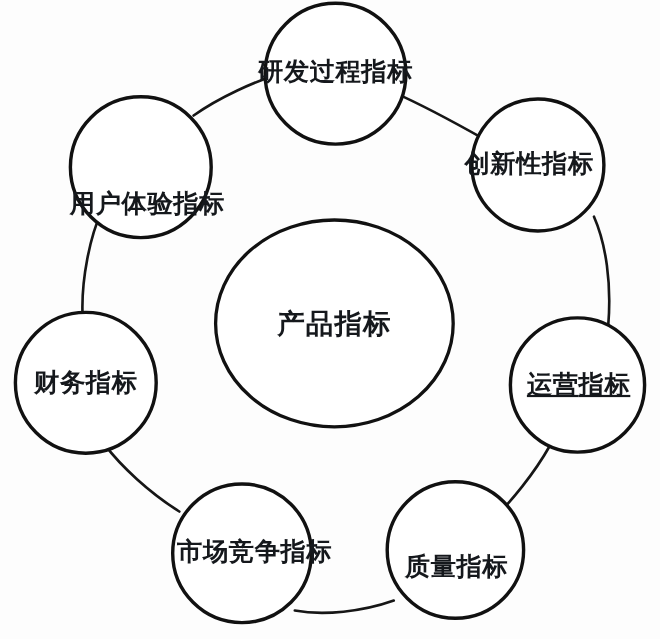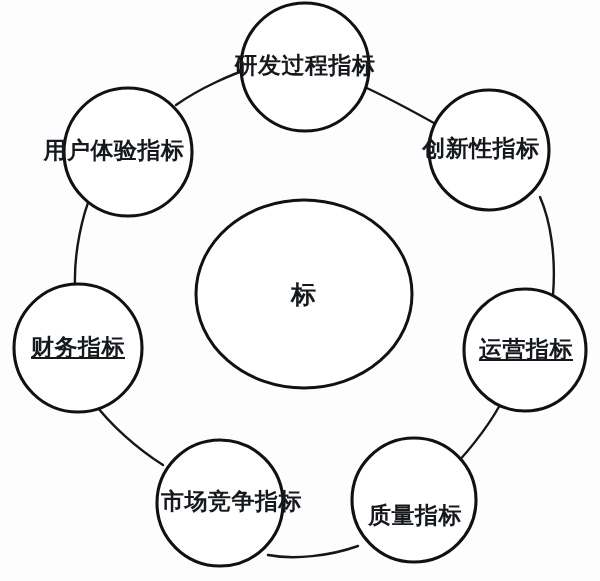--- a/index.html
+++ b/index.html
@@ -97,20 +97,21 @@
       <circle class="node-circle" cx="489" cy="150" r="60"></circle>
       <circle class="node-circle" cx="525" cy="350" r="61"></circle>
       <circle class="node-circle" cx="414" cy="500" r="62"></circle>
       <circle class="node-circle" cx="220" cy="503" r="63"></circle>
       <circle class="node-circle" cx="78" cy="348" r="64"></circle>
       <circle class="node-circle" cx="128" cy="152" r="64"></circle>
     </g>
   </svg>
 
   <div class="node-label label-center" style="left:194px; top:244px; width:220px; height:100px;">
+    <span class="row">产品指</span>
     <span class="row">标</span>
   </div>
 
   <div class="node-label label-outer" style="left:245px; top:20px; width:120px; height:94px;">
     <span class="row">研发</span>
     <span class="row">过程</span>
     <span class="row">指标</span>
   </div>
 
   <div class="node-label label-outer" style="left:422px; top:104px; width:118px; height:92px;">
@@ -128,24 +129,24 @@
     <span class="row">质量</span>
     <span class="row">指标</span>
   </div>
 
   <div class="node-label label-outer" style="left:161px; top:456px; width:118px; height:94px;justify-content:space-between;">
     <span class="row">市场</span>
     <span class="row">竞争</span>
     <span class="row">指标</span>
   </div>
 
-  <div class="node-label label-outer" style="left:19px; top:317px; width:118px; height:64px;text-decoration:underline;">
+  <div class="node-label label-outer" style="left:19px; top:317px; width:118px; height:64px;">
     <span class="row">财务</span>
     <span class="row">指标</span>
   </div>
 
-  <div class="node-label label-outer" style="left:55px; top:105px; width:118px; height:94px;">
+  <div class="node-label label-outer" style="left:75px; top:105px; width:118px; height:94px;align-items:flex-end;">
     <span class="row">用户</span>
     <span class="row">体验</span>
     <span class="row">指标</span>
   </div>
 
 </div>
 
 </body></html>

